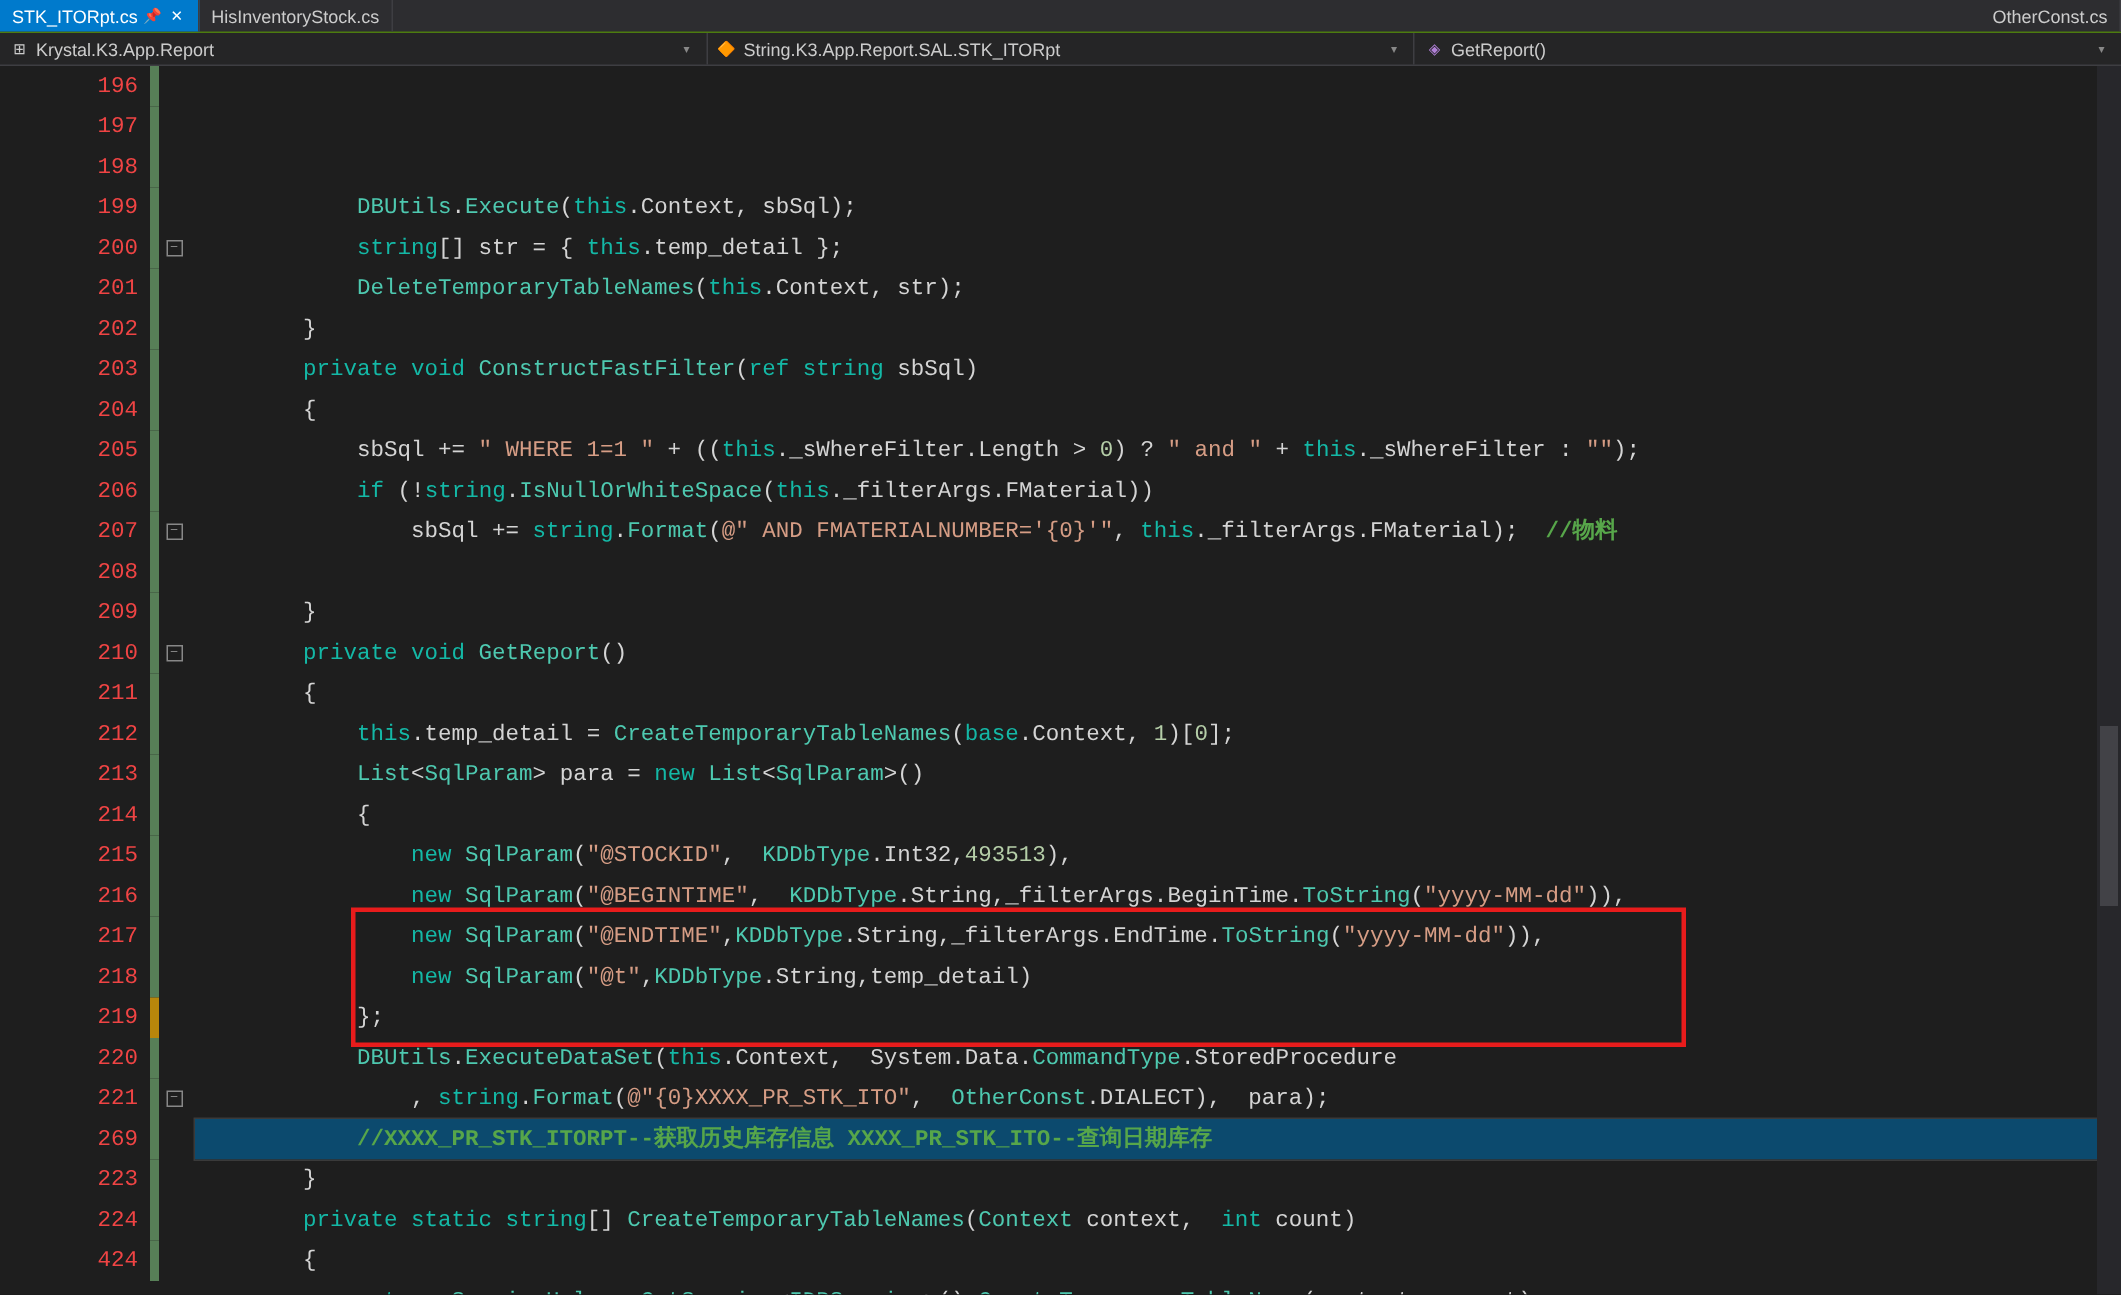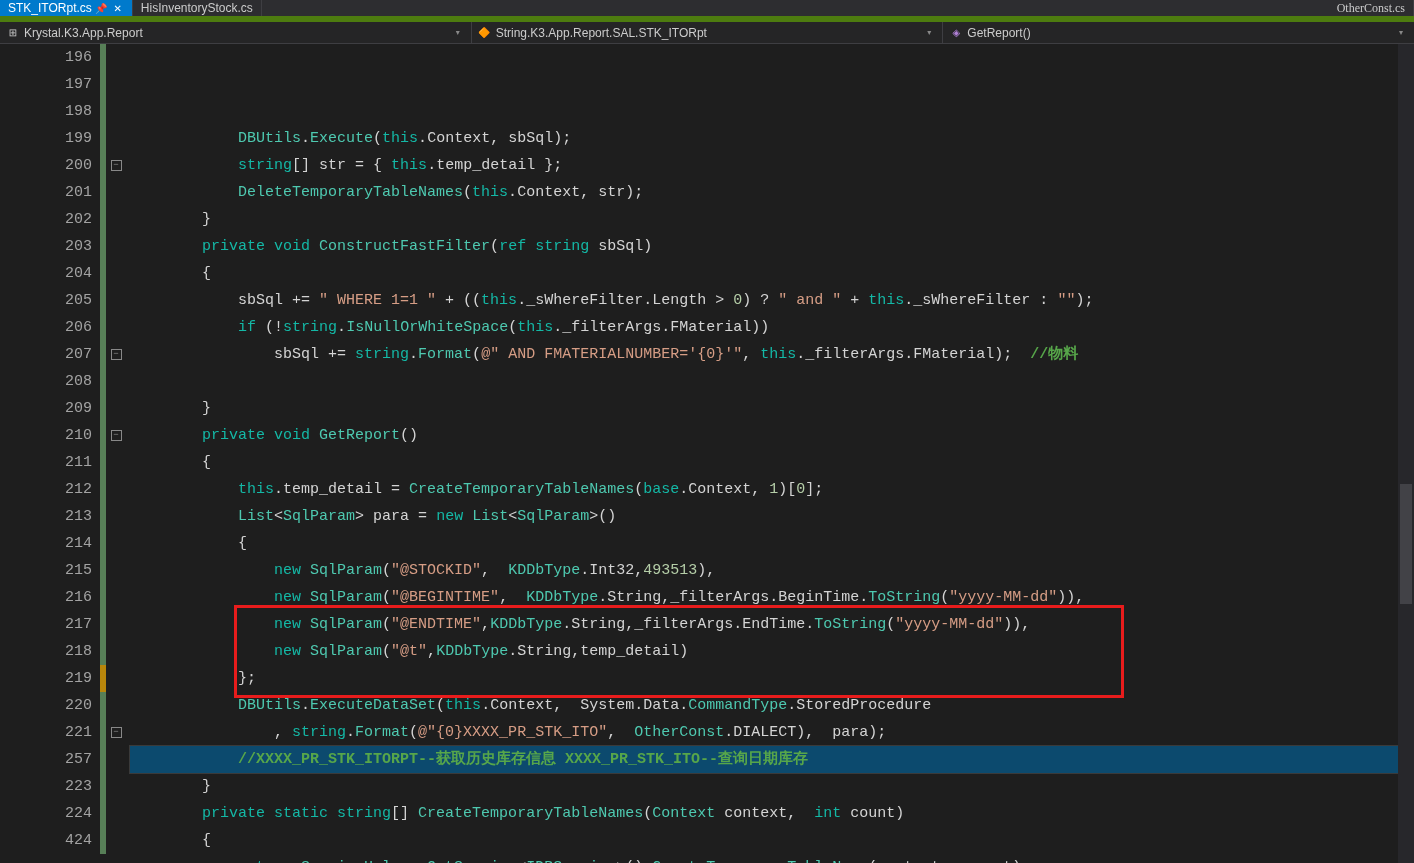--- a/index.html
+++ b/index.html
@@ -10,38 +10,38 @@
   color: #d4d4d4;
   width: 1414px;
   height: 863px;
   overflow: hidden;
 }
 .tab-bar {
   background: #2d2d30;
   height: 22px;
   display: flex;
   align-items: stretch;
-  border-bottom: 6px solid #4d7c0f;
+  border-bottom: 1px solid #4d7c0f;
 }
 .tab {
   padding: 2px 8px;
   font-size: 12px;
   font-family: 'Segoe UI', sans-serif;
   display: flex;
   align-items: center;
   gap: 4px;
   cursor: pointer;
   color: #cccccc;
   border-right: 1px solid #3e3e42;
 }
 .tab.active {
   background: #007acc;
   color: #fff;
 }
-.tab-right { margin-left: auto; font-family: Liberation Serif, serif; }
+.tab-right { margin-left: auto; }
 .pin-icon, .close-icon {
   width: 12px; height: 12px;
   display: inline-flex; align-items: center; justify-content: center;
   font-size: 10px;
 }
 .breadcrumb-bar {
   background: #252526;
   height: 22px;
   display: flex;
   align-items: center;
@@ -75,21 +75,21 @@
   display: flex;
   height: calc(100% - 44px);
   background: #1e1e1e;
   position: relative;
 }
 .gutter {
   width: 100px;
   background: #1e1e1e;
   text-align: right;
   padding-right: 8px;
-  color: #a3a3a3;
+  color: #ef4444;
   font-size: 15px;
   line-height: 27px;
   user-select: none;
   flex-shrink: 0;
 }
 .gutter .ln { height: 27px; }
 .change-bar {
   width: 6px;
   flex-shrink: 0;
   background: #1e1e1e;
@@ -217,21 +217,21 @@
       <div class="ln">212</div>
       <div class="ln">213</div>
       <div class="ln">214</div>
       <div class="ln">215</div>
       <div class="ln">216</div>
       <div class="ln">217</div>
       <div class="ln">218</div>
       <div class="ln">219</div>
       <div class="ln">220</div>
       <div class="ln">221</div>
-      <div class="ln">257</div>
+      <div class="ln">269</div>
       <div class="ln">223</div>
       <div class="ln">224</div>
       <div class="ln">424</div>
     </div>
   <div class="change-bar" id="changebar">
       <div class="cb green"></div>
       <div class="cb green"></div>
       <div class="cb green"></div>
       <div class="cb green"></div>
       <div class="cb green"></div>

